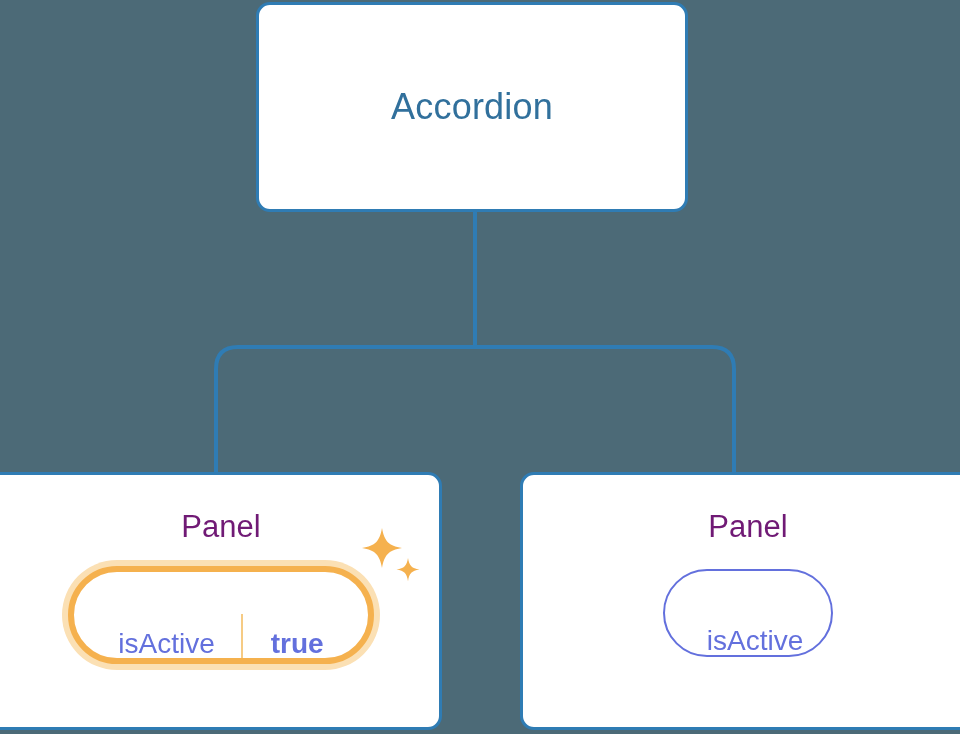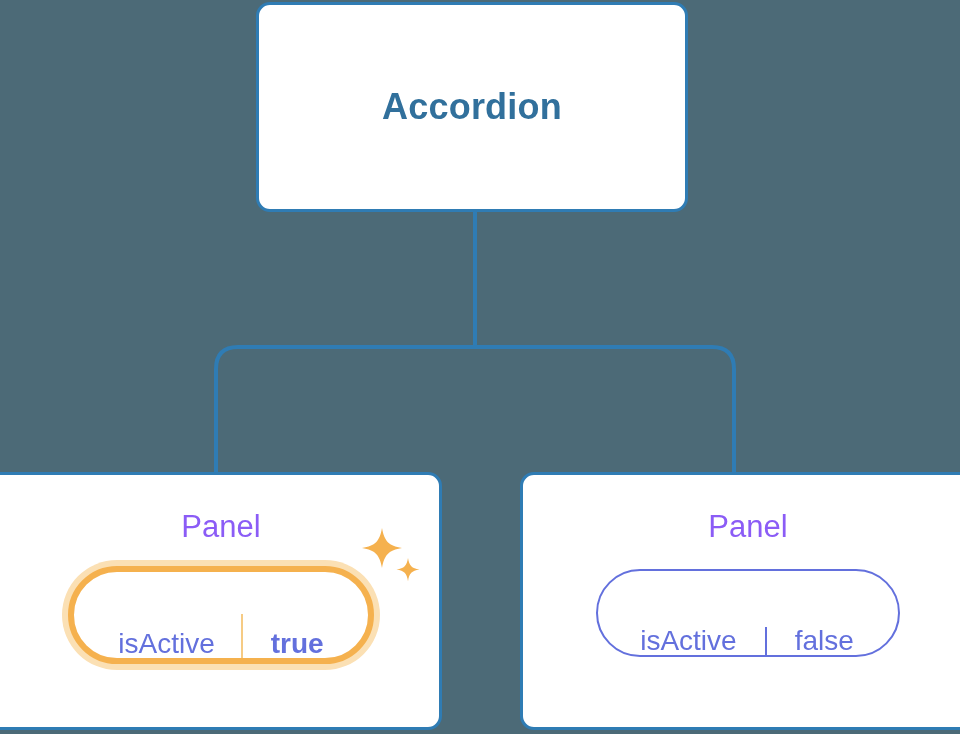--- a/index.html
+++ b/index.html
@@ -46,21 +46,21 @@
     top: 2px;
     width: 432px;
     height: 210px;
     display: flex;
     align-items: center;
     justify-content: center;
   }
   .root-title {
     color: #31709c;
     font-size: 36px;
-    font-weight: 700;
+    font-weight: 400;
     letter-spacing: 0.2px;
     line-height: 1;
     white-space: nowrap;
   }
 
   
   .panel-node {
     top: 472px;
     height: 258px;
     display: flex;
@@ -79,21 +79,21 @@
   #node-panel-left .panel-inner,
   #node-panel-right .panel-inner {
     position: relative;
     display: flex;
     flex-direction: column;
     align-items: center;
   }
   #node-panel-left .panel-inner { margin-left: 14px; }
 
   .panel-title {
-    color: #8b5cf6;
+    color: #701a75;
     font-size: 31px;
     font-weight: 400;
     line-height: 1;
     white-space: nowrap;
   }
 
   
   .pill-wrap {
     position: relative;
     display: inline-block;
@@ -192,19 +192,18 @@
     </div>
   </div>
 
   <div class="node panel-node" id="node-panel-right">
     <div class="panel-inner">
       <div class="panel-title">Panel</div>
 
       <div class="pill-wrap" style="margin-top:27px;">
         <div class="pill plain">
           <span class="pill-key">isActive</span>
-          <span class="pill-val">false</span>
         </div>
       </div>
     </div>
   </div>
 
 </div>
 
 </body></html>

